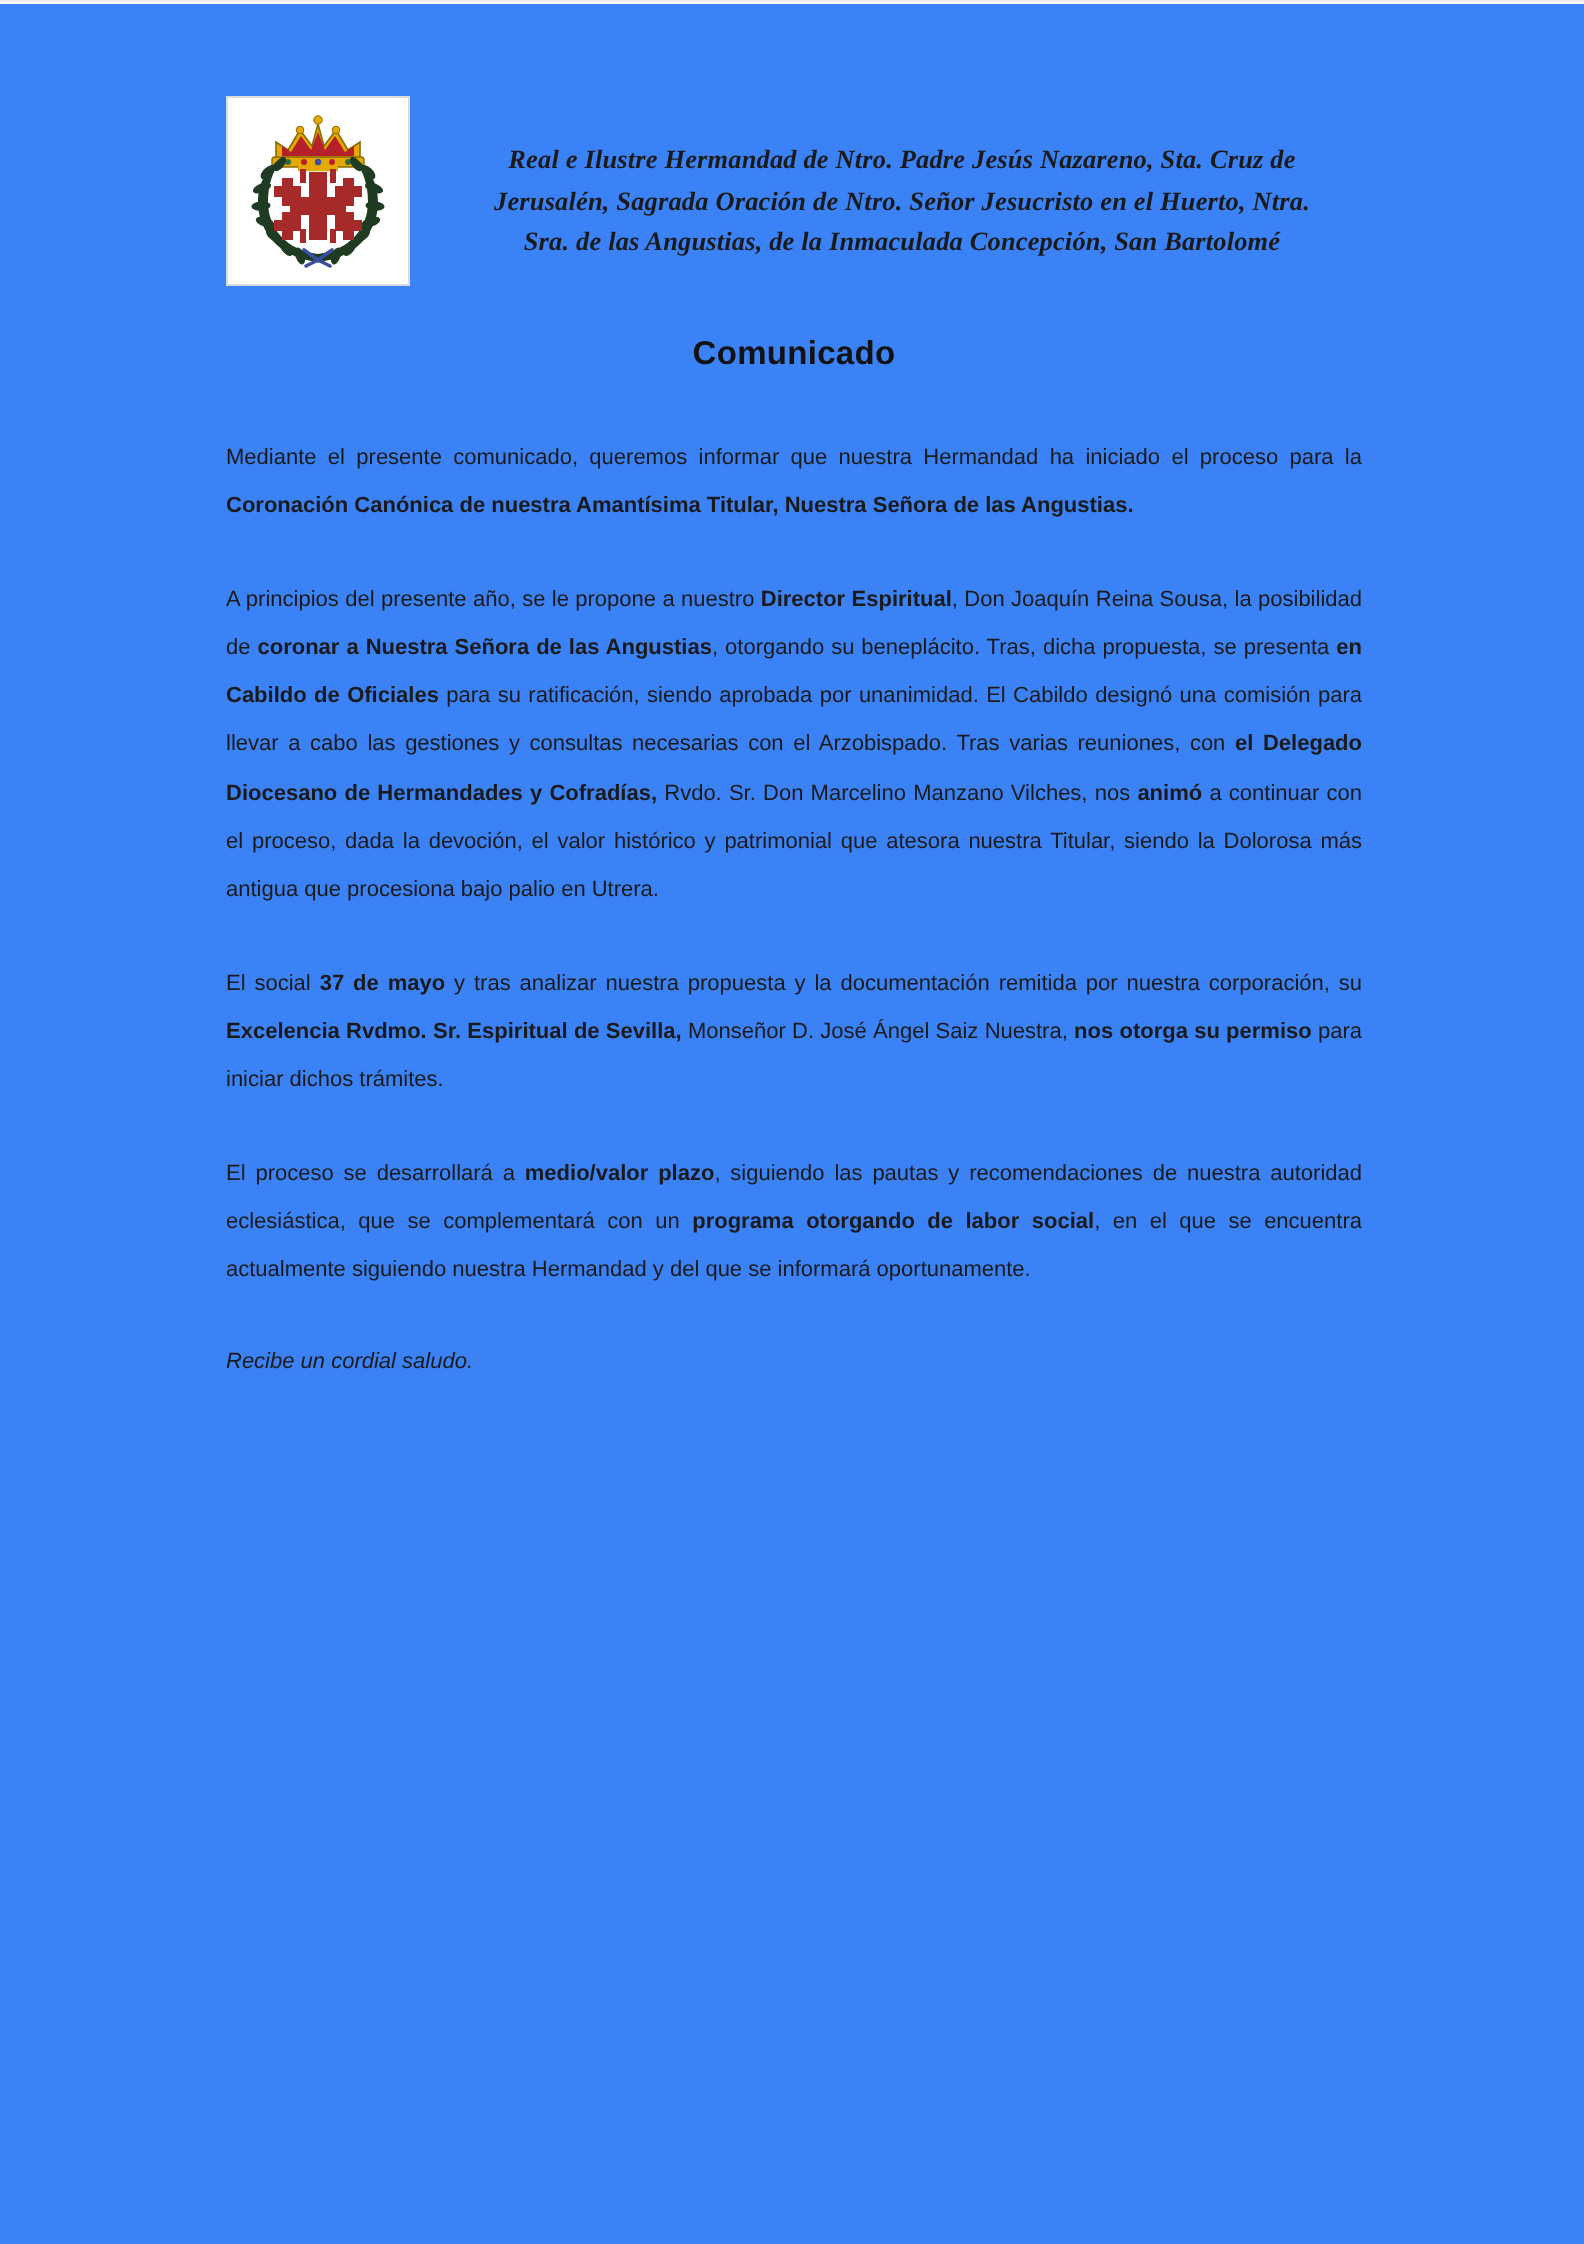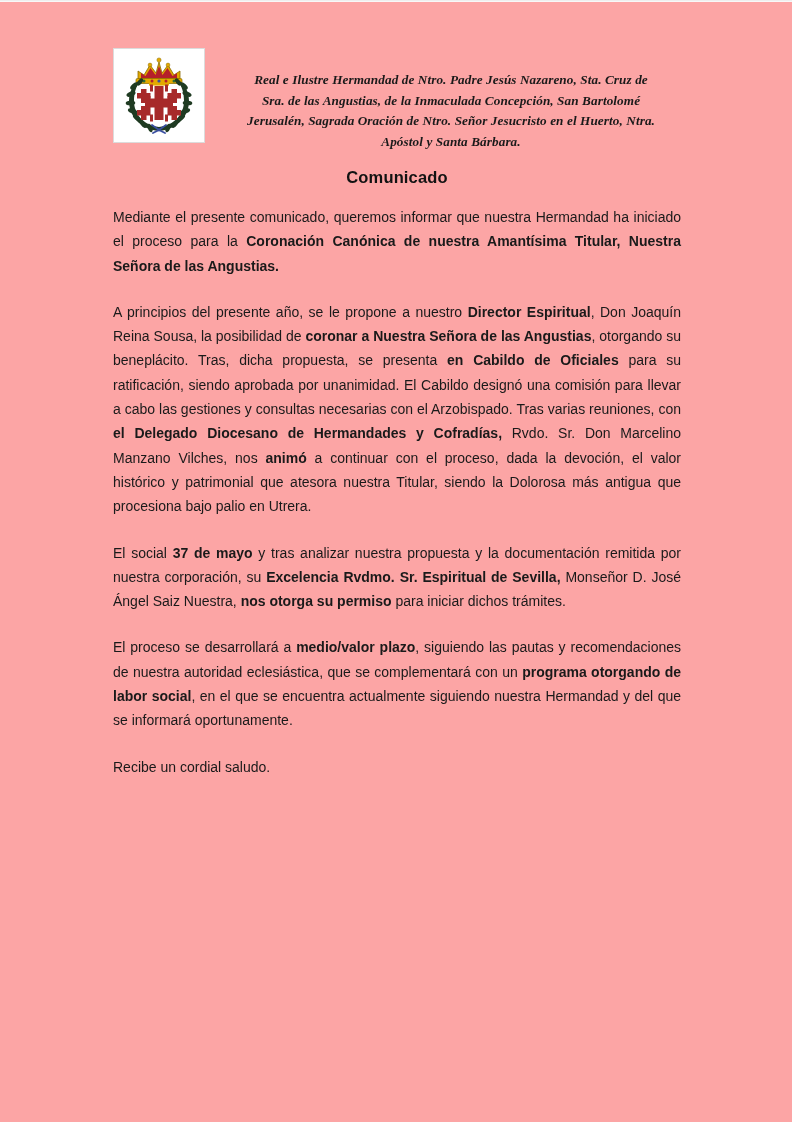--- a/index.html
+++ b/index.html
@@ -10,21 +10,21 @@
   body {
     width: 792px;
     height: 1122px;
     position: relative;
     font-family: "Liberation Sans", sans-serif;
     overflow: hidden;
   }
   .page {
     position: absolute;
     inset: 0;
-    background: #fca5a5;
+    background: #3b82f6;
   }
   .page-top-edge {
     position: absolute;
     top: 0; left: 0; right: 0;
     height: 2px;
     background: linear-gradient(to bottom, #e9e9e9, #fdfdfd);
   }
 
   
   .letterhead {
@@ -68,31 +68,31 @@
     left: 113px;
     top: 168px;
     width: 568px;
   }
   .doc-title {
     text-align: center;
     font-size: 16.5px;
     font-weight: bold;
     color: #121212;
     letter-spacing: 0.15px;
-    margin: 0 0 18px 0;
+    margin: 0 0 30px 0;
   }
   p.para {
     margin: 0 0 22px 0;
     text-align: justify;
     text-justify: inter-word;
-    font-size: 14px;
+    font-size: 11px;
     line-height: 24.3px;
     color: #1a1a1a;
   }
-  p.para:last-child { margin-bottom: 0; }
+  p.para:last-child { margin-bottom: 0; font-style: italic; }
   p.closing { text-align: left; }
   .b { font-weight: bold; }
 </style>
 </head>
 <body>
 
 <div class="page">
   <div class="page-top-edge"></div>
 
   <div class="letterhead">
@@ -168,23 +168,22 @@
             <path d="M33 72 L40 77 L47 72"></path>
             <path d="M34 80 L40 77 L46 80"></path>
             <circle cx="40" cy="77" r="1.4" fill="#3A4FA0" stroke="none"></circle>
           </g>
         </svg>
       </span>
     </div>
 
     <div class="letterhead-text">
       <div>Real e Ilustre Hermandad de Ntro. Padre Jesús Nazareno, Sta. Cruz de</div>
+      <div>Jerusalén, Sagrada Oración de Ntro. Señor Jesucristo en el Huerto, Ntra.</div>
       <div>Sra. de las Angustias, de la Inmaculada Concepción, San Bartolomé</div>
-      <div>Jerusalén, Sagrada Oración de Ntro. Señor Jesucristo en el Huerto, Ntra.</div>
-      <div>Apóstol y Santa Bárbara.</div>
     </div>
   </div>
 
   <div class="doc">
 
     <h1 class="doc-title">Comunicado</h1>
 
     <p class="para">
       <span>Mediante el presente comunicado, queremos informar que nuestra Hermandad ha iniciado el proceso para la </span><span class="b">Coronación Canónica de nuestra Amantísima Titular, Nuestra Señora de las Angustias.</span>
     </p>

